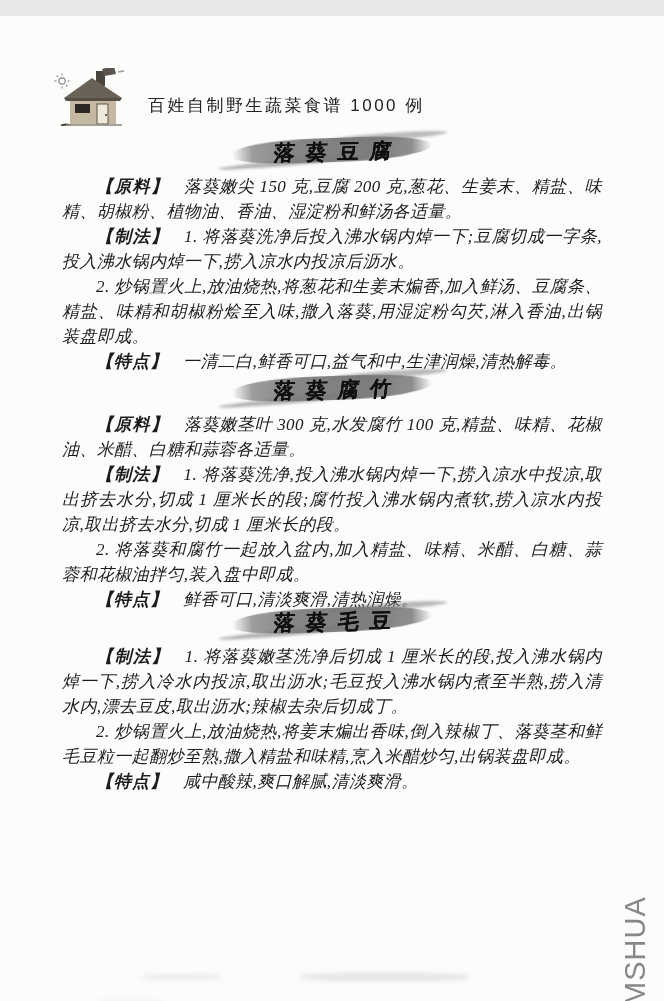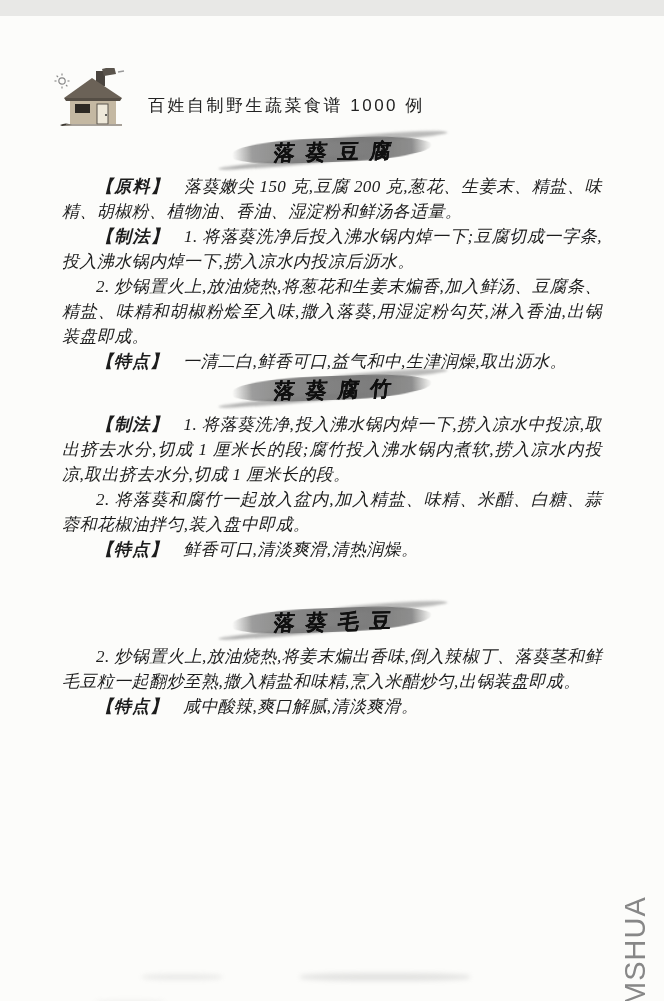--- a/index.html
+++ b/index.html
@@ -134,38 +134,40 @@
   </div>
 
   <section class="recipe r1">
     <div class="brush-title">
       <span class="brush-bg"></span>
       <span class="brush-text">落葵豆腐</span>
     </div>
     <p class="para"><span class="lbl">【原料】</span><span>落葵嫩尖 150 克,豆腐 200 克,葱花、生姜末、精盐、味精、胡椒粉、植物油、香油、湿淀粉和鲜汤各适量。</span></p>
     <p class="para"><span class="lbl">【制法】</span><span>1. 将落葵洗净后投入沸水锅内焯一下;豆腐切成一字条,投入沸水锅内焯一下,捞入凉水内投凉后沥水。</span></p>
     <p class="para"><span>2. 炒锅置火上,放油烧热,将葱花和生姜末煸香,加入鲜汤、豆腐条、精盐、味精和胡椒粉烩至入味,撒入落葵,用湿淀粉勾芡,淋入香油,出锅装盘即成。</span></p>
-    <p class="para"><span class="lbl">【特点】</span><span>一清二白,鲜香可口,益气和中,生津润燥,取出沥水。</span></p>
+    <p class="para"><span class="lbl">【特点】</span><span>一清二白,鲜香可口,益气和中,生津润燥,清热解毒。</span></p>
   </section>
 
   <section class="recipe r2">
     <div class="brush-title">
       <span class="brush-bg"></span>
       <span class="brush-text">落葵腐竹</span>
     </div>
+    <p class="para"><span class="lbl">【原料】</span><span>落葵嫩茎叶 300 克,水发腐竹 100 克,精盐、味精、花椒油、米醋、白糖和蒜蓉各适量。</span></p>
     <p class="para"><span class="lbl">【制法】</span><span>1. 将落葵洗净,投入沸水锅内焯一下,捞入凉水中投凉,取出挤去水分,切成 1 厘米长的段;腐竹投入沸水锅内煮软,捞入凉水内投凉,取出挤去水分,切成 1 厘米长的段。</span></p>
     <p class="para"><span>2. 将落葵和腐竹一起放入盆内,加入精盐、味精、米醋、白糖、蒜蓉和花椒油拌匀,装入盘中即成。</span></p>
     <p class="para"><span class="lbl">【特点】</span><span>鲜香可口,清淡爽滑,清热润燥。</span></p>
   </section>
 
   <section class="recipe r3">
     <div class="brush-title">
       <span class="brush-bg"></span>
       <span class="brush-text">落葵毛豆</span>
     </div>
+    <p class="para"><span class="lbl">【制法】</span><span>1. 将落葵嫩茎洗净后切成 1 厘米长的段,投入沸水锅内焯一下,捞入冷水内投凉,取出沥水;毛豆投入沸水锅内煮至半熟,捞入清水内,漂去豆皮,取出沥水;辣椒去杂后切成丁。</span></p>
     <p class="para"><span>2. 炒锅置火上,放油烧热,将姜末煸出香味,倒入辣椒丁、落葵茎和鲜毛豆粒一起翻炒至熟,撒入精盐和味精,烹入米醋炒匀,出锅装盘即成。</span></p>
     <p class="para"><span class="lbl">【特点】</span><span>咸中酸辣,爽口解腻,清淡爽滑。</span></p>
   </section>
 
 
   <div class="smudge sm1"></div>
   <div class="smudge sm2"></div>
   <div class="smudge sm3"></div>
 
   <div class="watermark">MSHUA</div>

